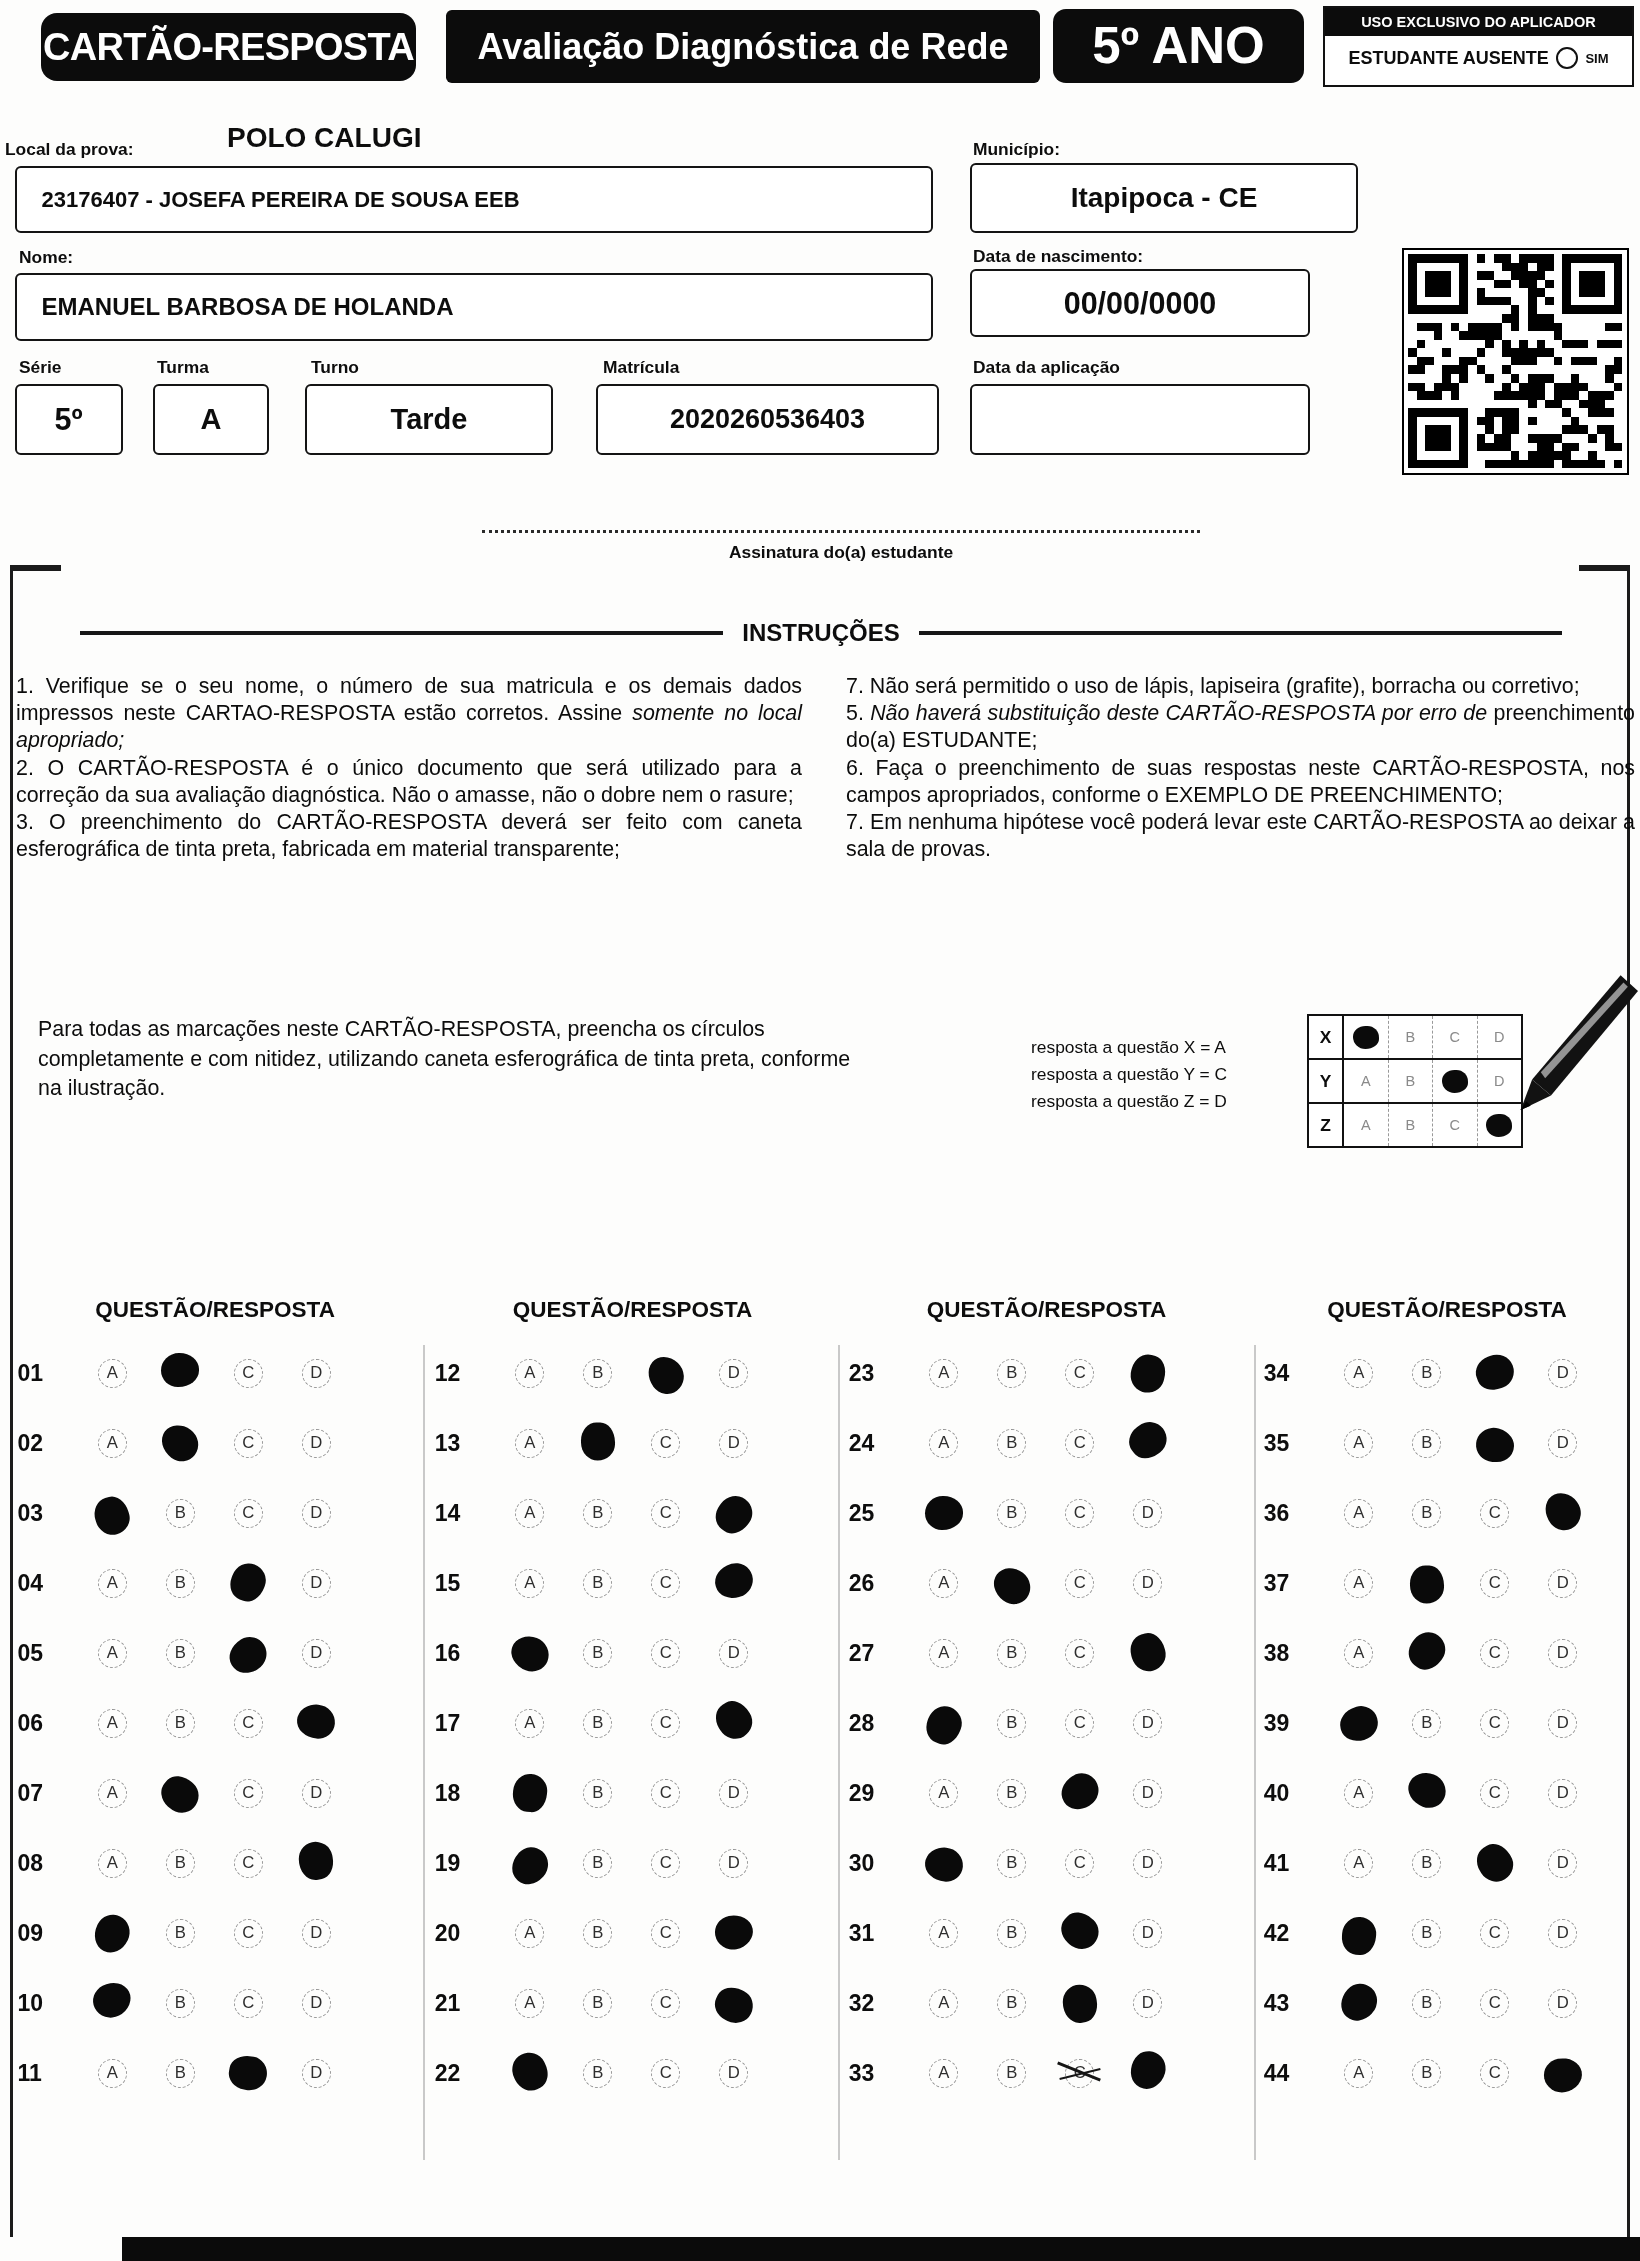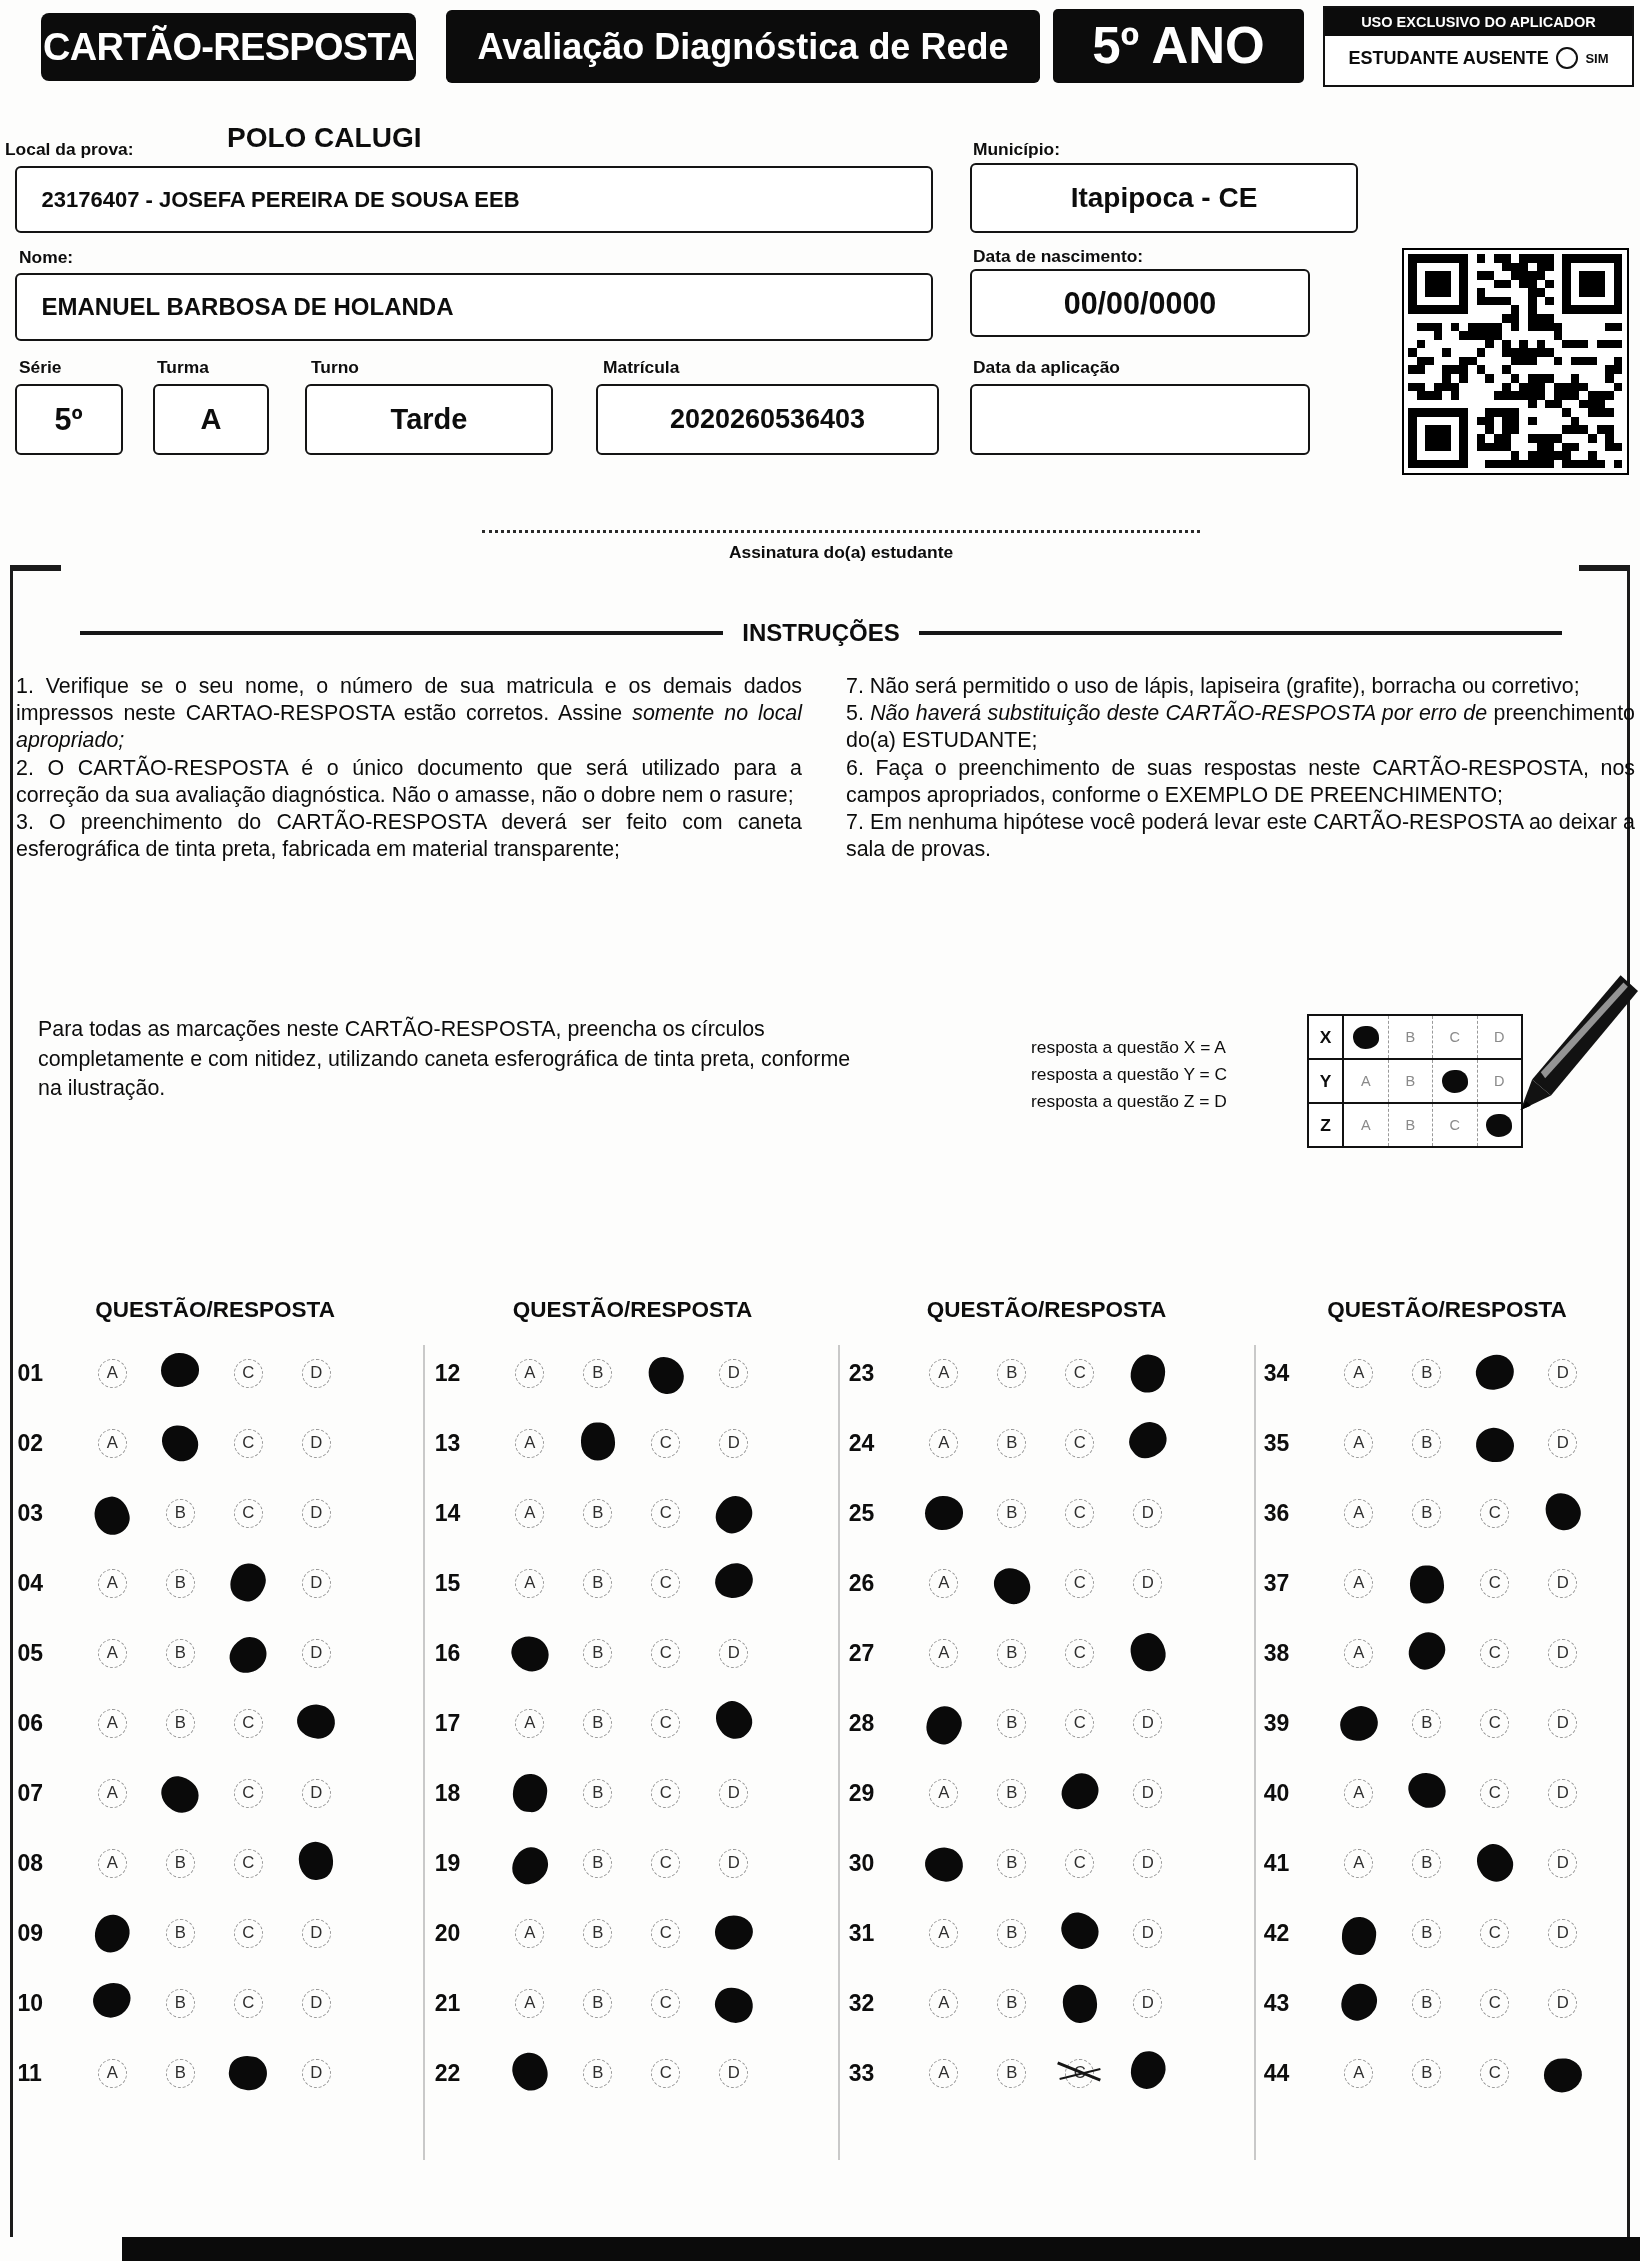--- a/index.html
+++ b/index.html
@@ -2,23 +2,23 @@
 <html style="font-size:11.6px"><head>
 <meta charset="utf-8">
 <style>
   html,body{margin:0;padding:0;background:#e9e9e9;}
   .page{position:relative;width:1640px;height:2261px;background:#fdfdfc;
         font-family:"Liberation Sans","DejaVu Sans",sans-serif;color:#0d0d0d;overflow:hidden;}
 
   
   .hdr-box{position:absolute;background:#0c0c0c;color:#fff;display:flex;align-items:center;
            justify-content:center;font-weight:bold;}
-  #hdr-title{left:41px;top:13px;width:375px;height:68px;font-size:38px;border-radius:8px;letter-spacing:-0.7px;}
+  #hdr-title{left:41px;top:13px;width:375px;height:68px;font-size:38px;border-radius:16px;letter-spacing:-0.7px;}
   #hdr-sub{left:446px;top:10.2px;width:594px;height:73px;font-size:36px;border-radius:5.8px;}
-  #hdr-grade{left:1053px;top:8.7px;width:251px;height:74px;font-size:51px;border-radius:5px;}
+  #hdr-grade{left:1053px;top:8.7px;width:251px;height:74px;font-size:51px;border-radius:13px;}
   #hdr-right{position:absolute;left:1323px;top:5.8px;width:311px;height:81px;border:2.9px solid #111;background:#fff;box-sizing:border-box;}
   #hdr-right .bar{background:#0c0c0c;color:#fff;height:28px;display:flex;align-items:center;justify-content:center;font-weight:bold;font-size:14.5px;}
   #hdr-right .arow{display:flex;align-items:center;justify-content:center;gap:7.3px;height:45px;font-weight:bold;font-size:18px;}
   .circle{width:22px;height:22px;border:2.2px solid #111;border-radius:50%;box-sizing:border-box;}
   .sim{font-size:13px;font-weight:bold;}
 
   
   .lbl{position:absolute;font-weight:bold;font-size:17.4px;}
   .fbox{position:absolute;border:2.9px solid #141414;border-radius:5.8px;background:#fff;
         display:flex;align-items:center;font-weight:bold;box-sizing:border-box;}

